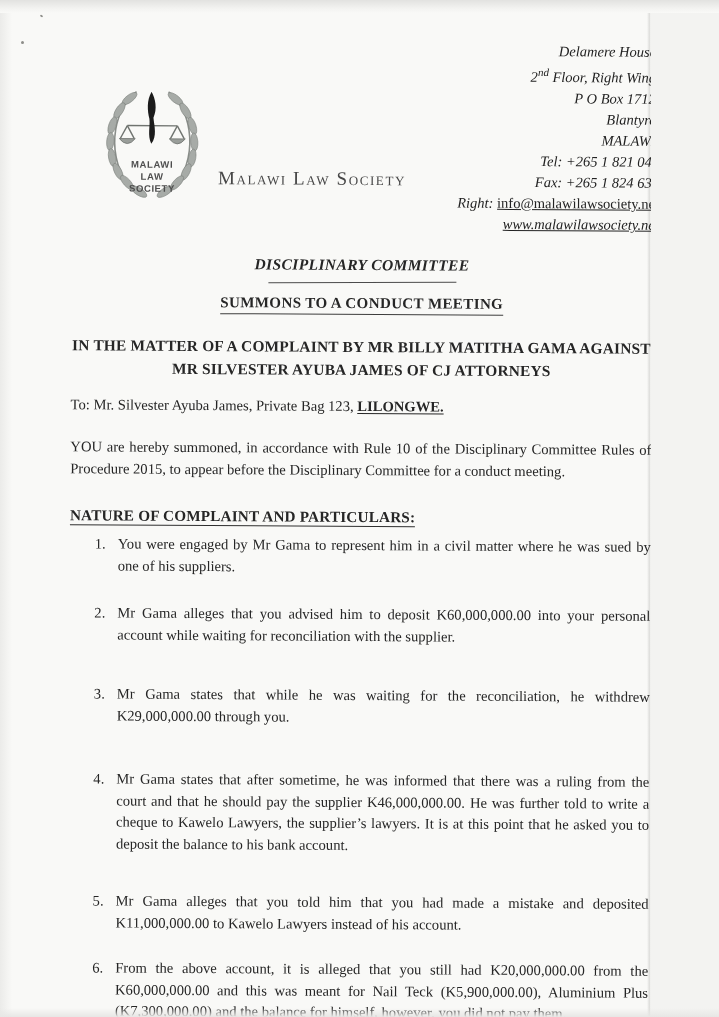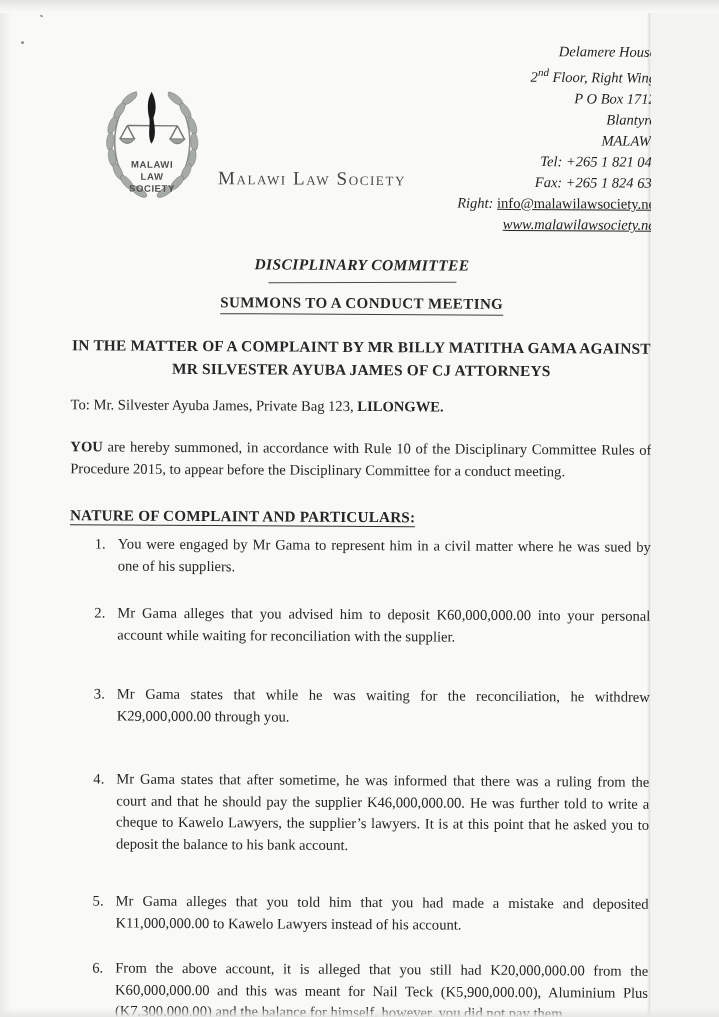--- a/index.html
+++ b/index.html
@@ -58,24 +58,24 @@
     transform:rotate(-.5deg); }
   .h-summons { text-align:center; margin-top:11px; }
   .h-summons span {
     display:inline-block; font-weight:bold; font-size:15px; letter-spacing:.4px;
     border-bottom:1.6px solid #3d3d3d; padding-bottom:2px;
   }
   .h-matter { text-align:center; margin-top:20px; font-weight:bold;
     font-size:15.4px; line-height:23px; letter-spacing:.2px; }
 
   .recipient { margin-top:17px; font-size:14.6px; }
-  .recipient .city { font-weight:bold; text-underline-offset:2px; }
+  .recipient .city { font-weight:bold; text-decoration:underline; text-underline-offset:2px; }
 
   .para { margin-top:23px; font-size:14.6px; line-height:21.5px; text-align:justify; }
-  .para .lead { font-weight:bold; }
+  .para .lead { font-weight:normal; }
 
   .h-nature {
     margin-top:27px; font-weight:bold; font-size:15.2px; letter-spacing:.2px;
   }
   .h-nature span { border-bottom:1.8px solid #2e2e2e; padding-bottom:1px; }
 
   .items { margin-top:9px; }
   .item { display:flex; padding-left:25px; font-size:14.6px; line-height:21.5px; }
   .item .num { flex:none; width:23px; }
   .item .itext { flex:1; text-align:justify; }

